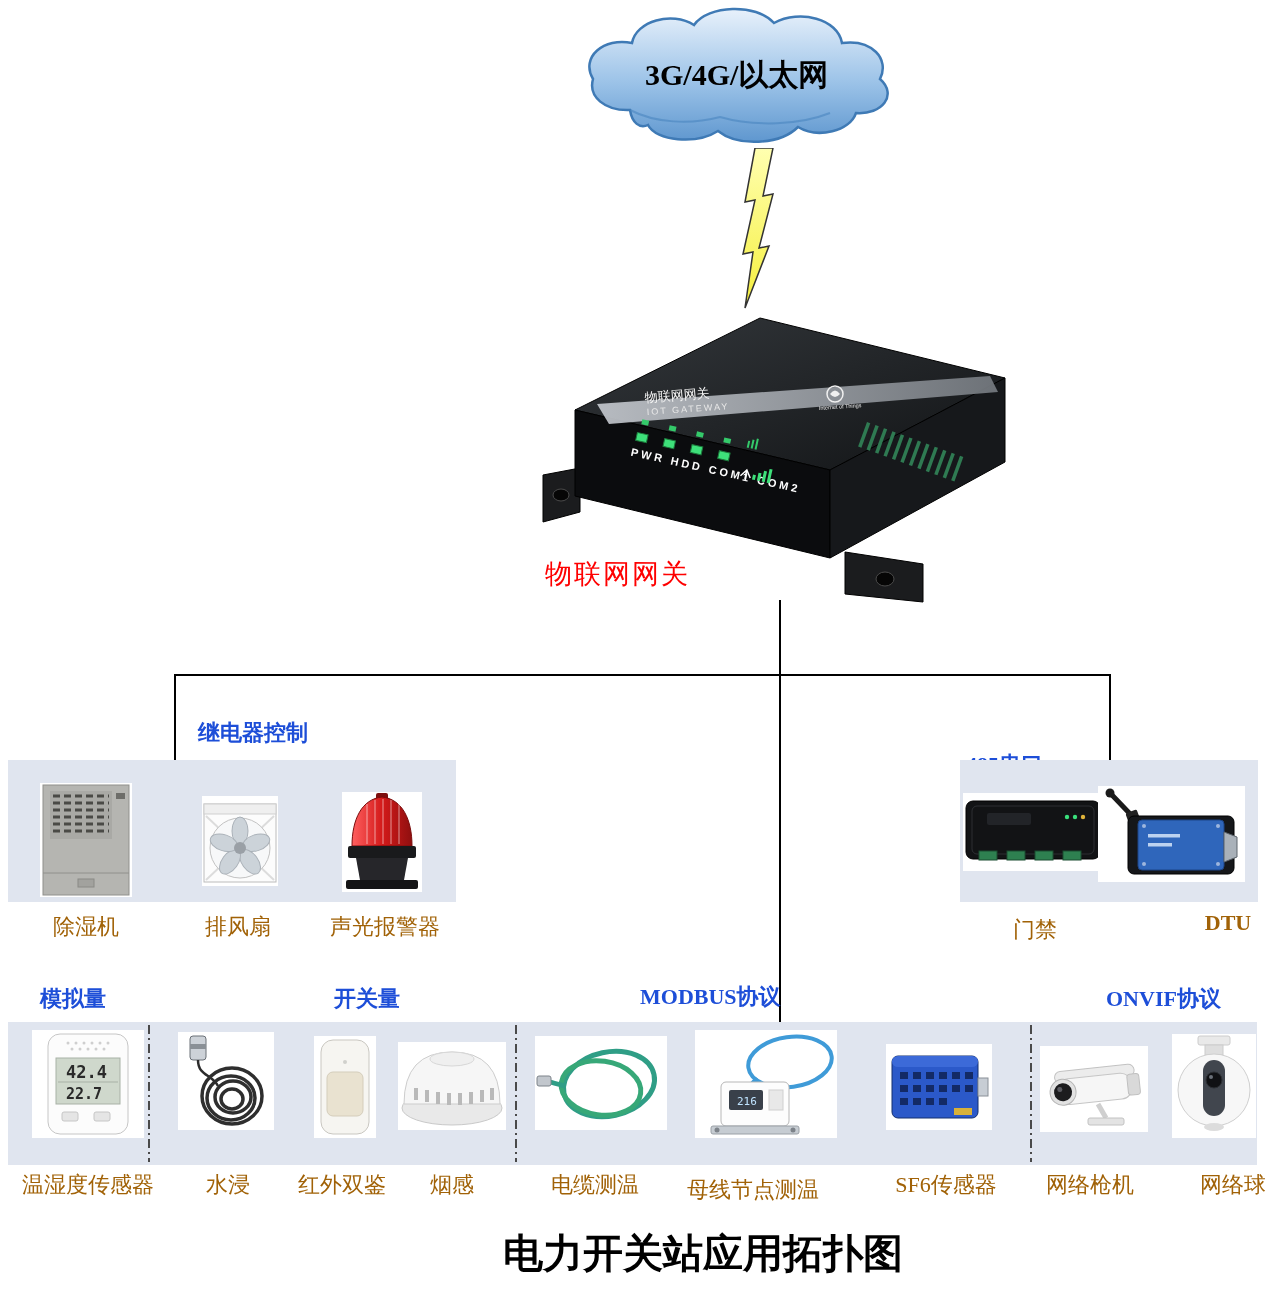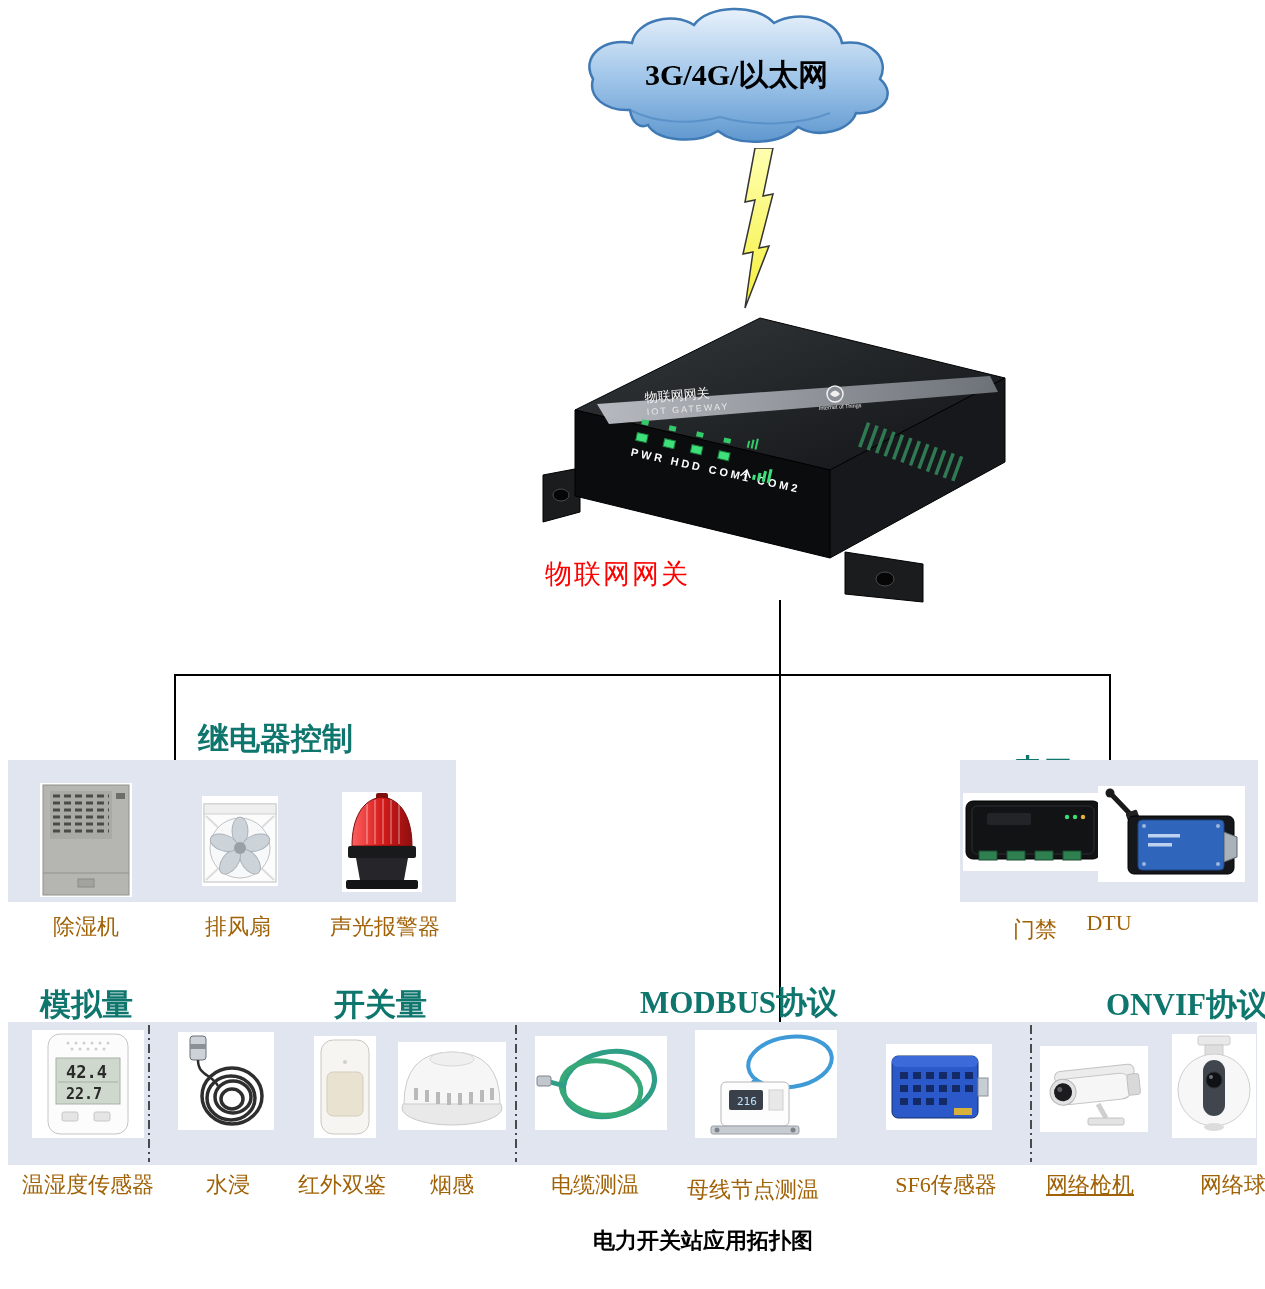--- a/index.html
+++ b/index.html
@@ -1,24 +1,24 @@
 <!DOCTYPE html>
 <html><head>
 <meta charset="utf-8">
 <style>
   * { margin:0; padding:0; box-sizing:border-box; }
   body { background:#fff; font-family:"Liberation Serif", serif; }
   .canvas { position:relative; width:1265px; height:1289px; background:#fff; overflow:hidden; }
   .abs { position:absolute; }
   .line { position:absolute; background:#000; }
   .panel { position:absolute; background:#e0e5ef; }
-  .blue-label { position:absolute; color:#0f766e; font-weight:bold; font-size:31px; white-space:nowrap; }
+  .blue-label { position:absolute; color:#1d4ed8; font-weight:bold; font-size:22px; white-space:nowrap; }
   .dev-label { position:absolute; transform:translateX(-50%); font-size:22px; color:#a16207; white-space:nowrap; }
   .red-label { position:absolute; color:#fe0000; font-size:27px; letter-spacing:2px; white-space:nowrap; }
-  .title { position:absolute; transform:translateX(-50%); font-size:22px; font-weight:bold; color:#000; white-space:nowrap; }
+  .title { position:absolute; transform:translateX(-50%); font-size:40px; font-weight:bold; color:#000; white-space:nowrap; }
   .divider { position:absolute; width:2px;
     background-image:repeating-linear-gradient(to bottom,#4a4a4a 0 9px,transparent 9px 13px,#4a4a4a 13px 15px,transparent 15px 19px); }
   svg { position:absolute; display:block; }
 </style>
 </head>
 <body>
 
 <div class="canvas">
 
   <svg style="left:560px; top:5px;" width="360" height="160" viewBox="0 0 360 160">
@@ -209,21 +209,21 @@
     <circle cx="46" cy="40" r="2" fill="#9db6dd"></circle>
       <circle cx="120" cy="40" r="2" fill="#9db6dd"></circle>
     <circle cx="46" cy="78" r="2" fill="#9db6dd"></circle>
       <circle cx="120" cy="78" r="2" fill="#9db6dd"></circle>
     <rect x="50" y="48" width="32" height="3.5" fill="#bcd2f0"></rect>
     <rect x="50" y="57" width="24" height="3.5" fill="#bcd2f0"></rect>
     <polygon points="126,46 139,51 139,71 126,76" fill="#a9b1b9" stroke="#5c646c"></polygon>
   </svg>
 
   <div class="dev-label" style="left:1035px; top:915px;">门禁</div>
-  <div class="dev-label" style="left:1109px; top:910px;">DTU</div>
+  <div class="dev-label" style="left:1228px; top:910px;font-weight:bold;">DTU</div>
 
   <div class="panel" style="left:8px; top:1022px; width:1249px; height:143px;"></div>
   <div class="divider" style="left:148px; top:1025px; height:137px;"></div>
   <div class="divider" style="left:515px; top:1025px; height:137px;"></div>
   <div class="divider" style="left:1030px; top:1025px; height:137px;"></div>
 
   <svg style="left:32px; top:1030px;" width="112" height="108" viewBox="0 0 112 108">
     <rect width="112" height="108" fill="#fff"></rect>
     <rect x="16" y="4" width="80" height="100" rx="12" fill="#fcfcfc" stroke="#c6c6c6"></rect>
     <circle cx="36" cy="13" r="1.5" fill="#cfcfcf"></circle>
@@ -350,18 +350,18 @@
     <ellipse cx="42" cy="93" rx="10" ry="4" fill="#dcdcdc"></ellipse>
   </svg>
 
   <div class="dev-label" style="left:88px; top:1170px;">温湿度传感器</div>
   <div class="dev-label" style="left:228px; top:1170px;">水浸</div>
   <div class="dev-label" style="left:342px; top:1170px;">红外双鉴</div>
   <div class="dev-label" style="left:452px; top:1170px;">烟感</div>
   <div class="dev-label" style="left:595px; top:1170px;">电缆测温</div>
   <div class="dev-label" style="left:753px; top:1175px;">母线节点测温</div>
   <div class="dev-label" style="left:946px; top:1170px;text-align:right;">SF6传感器</div>
-  <div class="dev-label" style="left:1090px; top:1170px;text-decoration:underline;">网络枪机</div>
+  <div class="dev-label" style="left:1090px; top:1170px;">网络枪机</div>
   <div class="dev-label" style="left:1233px; top:1170px;">网络球</div>
 
   <div class="title" style="left:703px; top:1226px;">电力开关站应用拓扑图</div>
 
 </div>
 
 </body></html>

